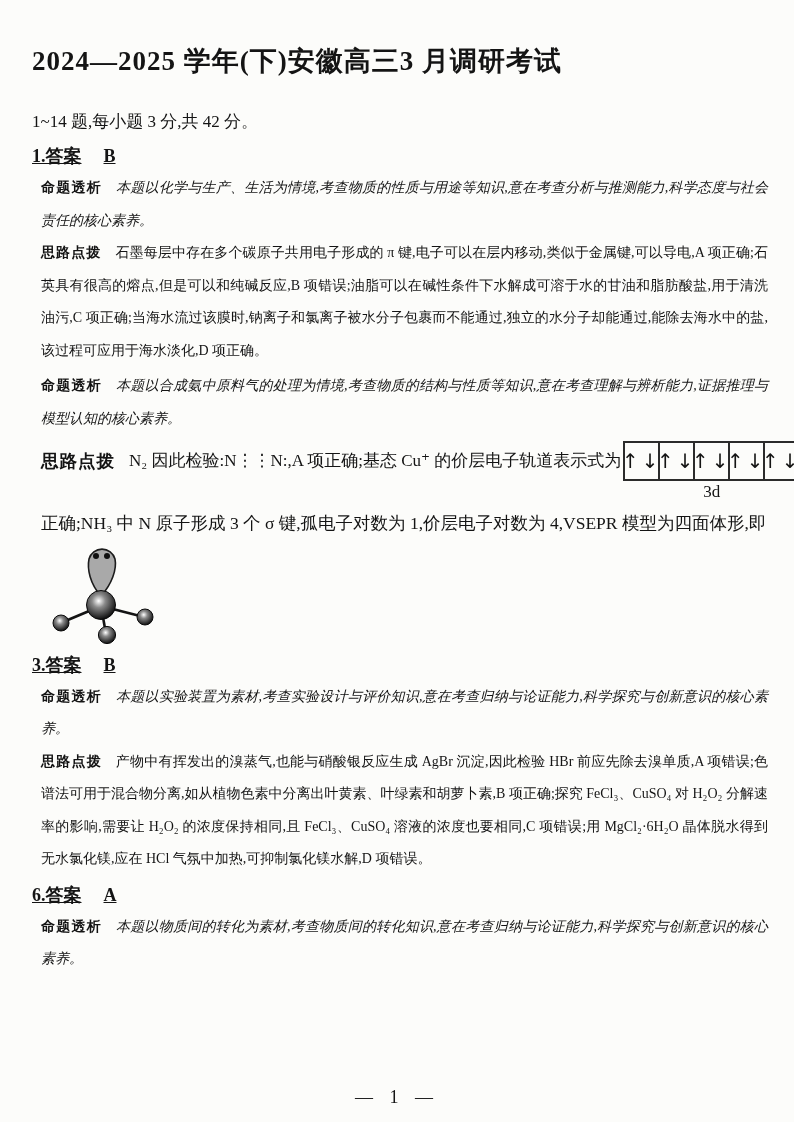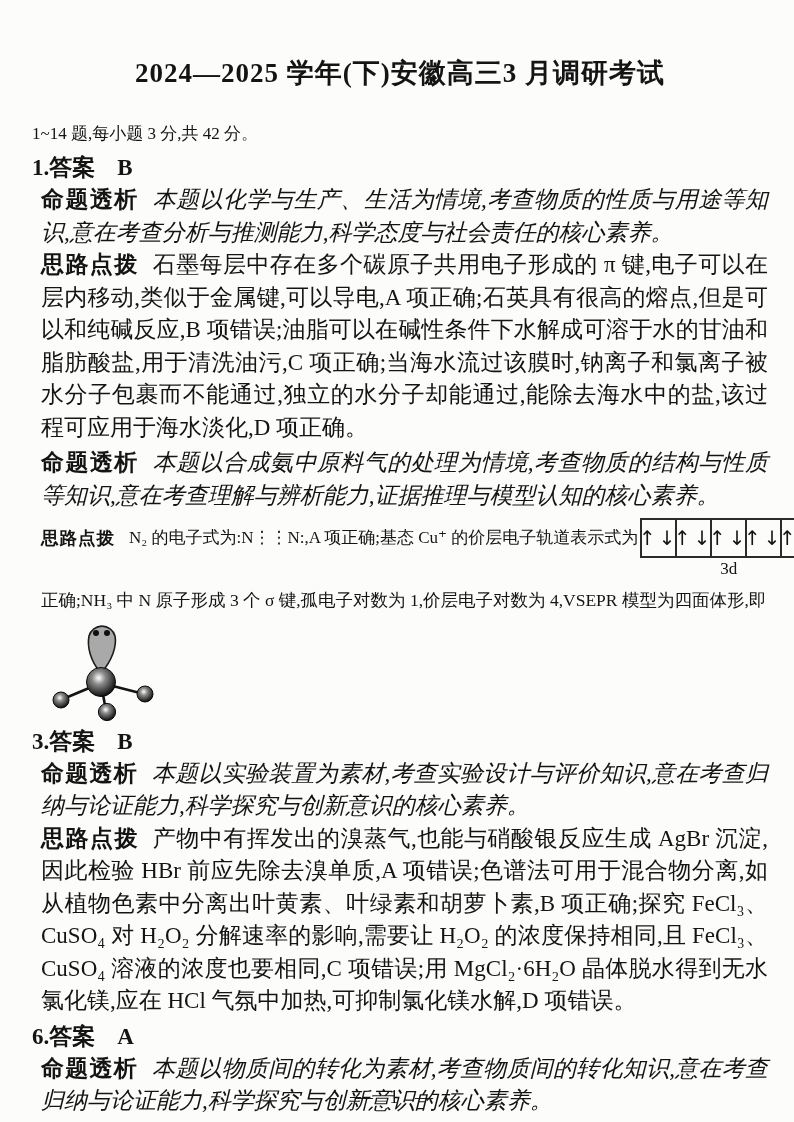--- a/index.html
+++ b/index.html
@@ -8,52 +8,52 @@
   .page {
     position: relative;
     width: 794px; height: 1122px;
     margin: 0 auto;
     background: #fcfcfa;
     color: #141414;
     padding: 36px 26px 0 32px;
     overflow: hidden;
   }
   .doc-title {
-    text-align: center;
     font-size: 27px;
     font-weight: bold;
     letter-spacing: 1px;
-    margin-top: 19px;
+    margin-top: 7px;
   }
   .doc-subtitle {
     text-align: center;
     font-size: 31px;
     font-weight: bold;
     letter-spacing: 3px;
     margin-top: 27px;
   }
   .intro {
     font-size: 17px;
     margin-top: 28px;
     line-height: 30px;
   }
   .question { margin-top: 3px; }
   .q-head {
-    font-size: 23px;
+    font-size: 18px;
     line-height: 32px;
     font-weight: bold;
+    text-decoration: underline;
   }
   .q-head .answer-letter {
     font-weight: bold;
     margin-left: 22px;
     font-family: "Liberation Serif", "DejaVu Serif", serif;
   }
   .q-body { padding-left: 9px; }
   .para {
-    font-size: 23px;
+    font-size: 14px;
     line-height: 32.5px;
     text-align: justify;
   }
   .para .label {
     font-weight: bold;
     letter-spacing: 1px;
     margin-right: 14px;
   }
   .analysis-text { font-style: italic; }
   
@@ -131,21 +131,21 @@
       <div class="para"><span class="label">思路点拨</span><span>石墨每层中存在多个碳原子共用电子形成的 π 键,电子可以在层内移动,类似于金属键,可以导电,A 项正确;石英具有很高的熔点,但是可以和纯碱反应,B 项错误;油脂可以在碱性条件下水解成可溶于水的甘油和脂肪酸盐,用于清洗油污,C 项正确;当海水流过该膜时,钠离子和氯离子被水分子包裹而不能通过,独立的水分子却能通过,能除去海水中的盐,该过程可应用于海水淡化,D 项正确。</span></div>
     </div>
   </div>
 
   <div class="question">
     <div class="q-body">
       <div class="para"><span class="label">命题透析</span><span class="analysis-text">本题以合成氨中原料气的处理为情境,考查物质的结构与性质等知识,意在考查理解与辨析能力,证据推理与模型认知的核心素养。</span></div>
 
       <div class="tips-row1">
         <span class="label">思路点拨</span>
-          <span>N₂ 的电子式为:N⋮⋮N:,A 项正确;基态 Cu⁺ 的价层电子轨道表示式为</span>
+          <span>N₂ 因此检验:N⋮⋮N:,A 项正确;基态 Cu⁺ 的价层电子轨道表示式为</span>
           <span class="orbital">
             <span class="obox">↑↓</span>
             <span class="obox">↑↓</span>
             <span class="obox">↑↓</span>
             <span class="obox">↑↓</span>
             <span class="obox">↑↓</span>
             <span class="orbital-label">3d</span>
           </span>
       </div>
 

